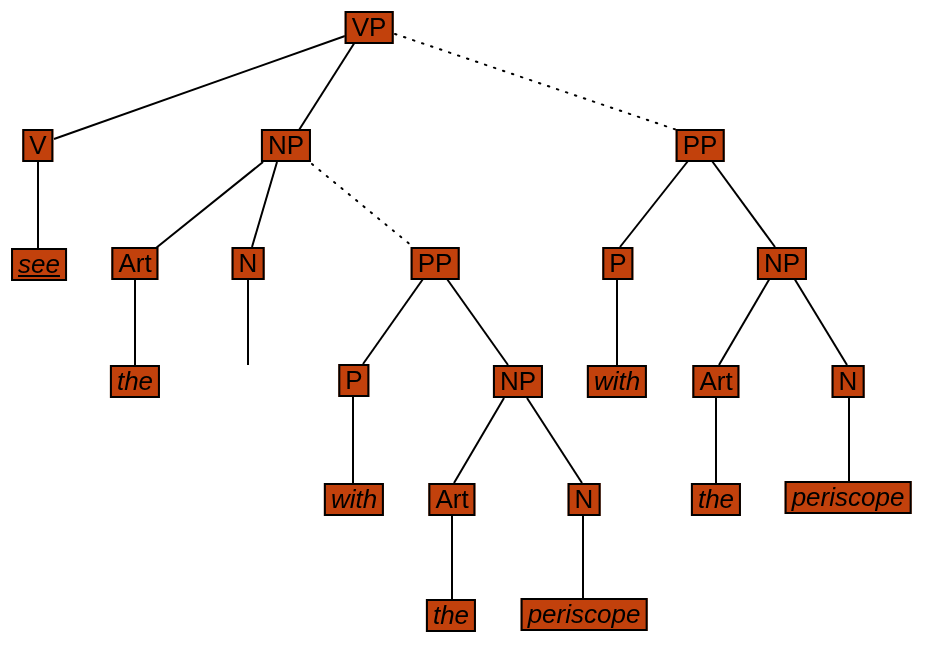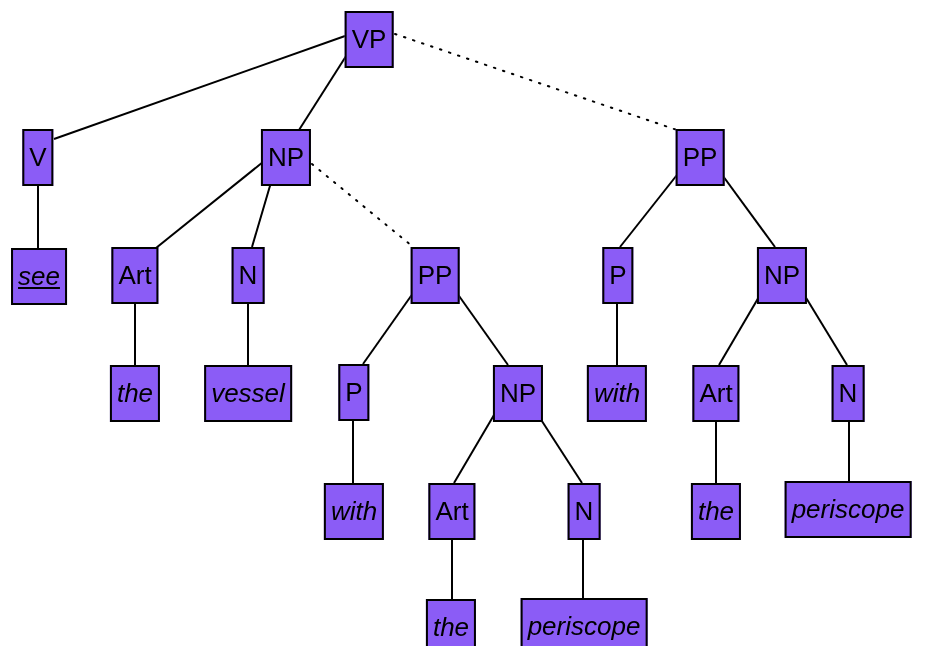--- a/index.html
+++ b/index.html
@@ -27,23 +27,23 @@
     stroke-width: 2;
     fill: none;
   }
   .edge.dotted {
     stroke-dasharray: 1.5 8;
     stroke-linecap: round;
   }
   .node {
     position: absolute;
     transform: translateX(-50%);
-    background: #8b5cf6;
+    background: #c2410c;
     border: 2px solid #000000;
-    padding: 12px 5px;
+    padding: 0 5px;
     font-size: 26px;
     line-height: 29px;
     white-space: nowrap;
     color: #000000;
   }
   .node.word {
     font-style: italic;
   }
 </style>
 </head>
@@ -80,21 +80,20 @@
     <div class="node category" style="left: 38px; top: 129px;">V</div>
     <div class="node category" style="left: 286px; top: 129px;">NP</div>
     <div class="node category" style="left: 700px; top: 129px;">PP</div>
     <div class="node word" style="left: 39px; top: 248px; text-decoration: underline;">see</div>
     <div class="node category" style="left: 135px; top: 247px;">Art</div>
     <div class="node category" style="left: 248px; top: 247px;">N</div>
     <div class="node category" style="left: 435px; top: 247px;">PP</div>
     <div class="node category" style="left: 618px; top: 247px;">P</div>
     <div class="node category" style="left: 782px; top: 247px;">NP</div>
     <div class="node word" style="left: 135px; top: 365px;">the</div>
-    <div class="node word" style="left: 248px; top: 365px;">vessel</div>
     <div class="node category" style="left: 354px; top: 364px;">P</div>
     <div class="node category" style="left: 518px; top: 365px;">NP</div>
     <div class="node word" style="left: 617px; top: 365px;">with</div>
     <div class="node category" style="left: 716px; top: 365px;">Art</div>
     <div class="node category" style="left: 848px; top: 365px;">N</div>
     <div class="node word" style="left: 354px; top: 483px;">with</div>
     <div class="node category" style="left: 452px; top: 483px;">Art</div>
     <div class="node category" style="left: 584px; top: 483px;">N</div>
     <div class="node word" style="left: 716px; top: 483px;">the</div>
     <div class="node word" style="left: 848px; top: 481px;">periscope</div>

